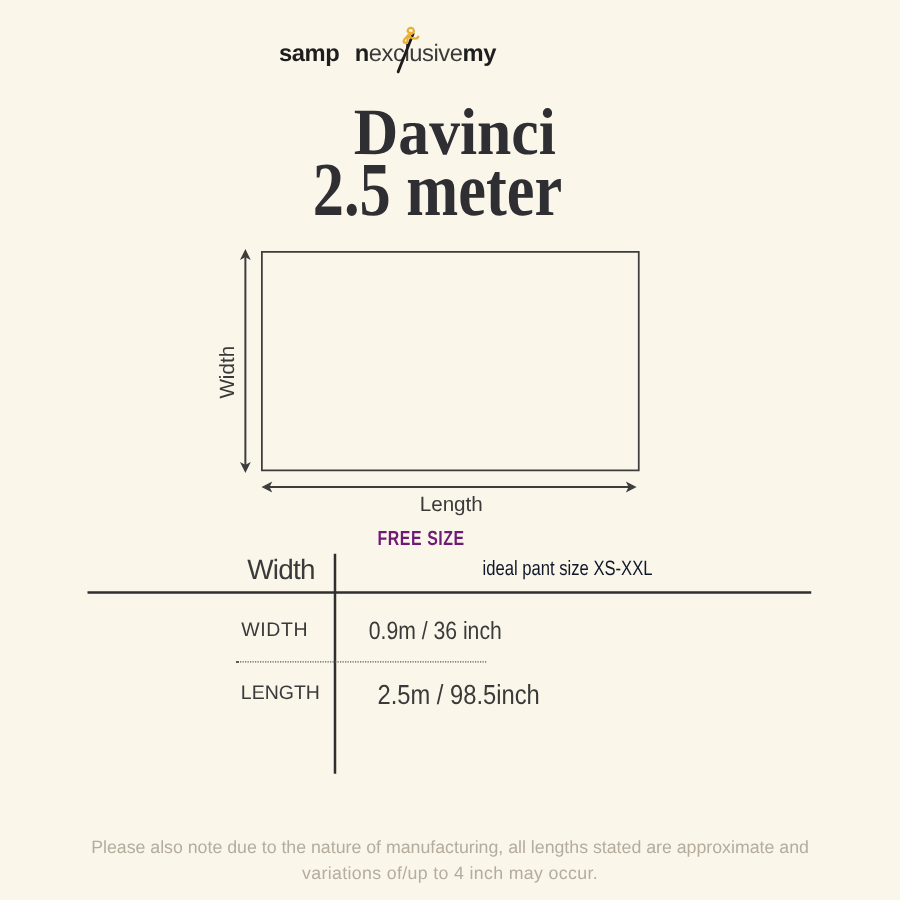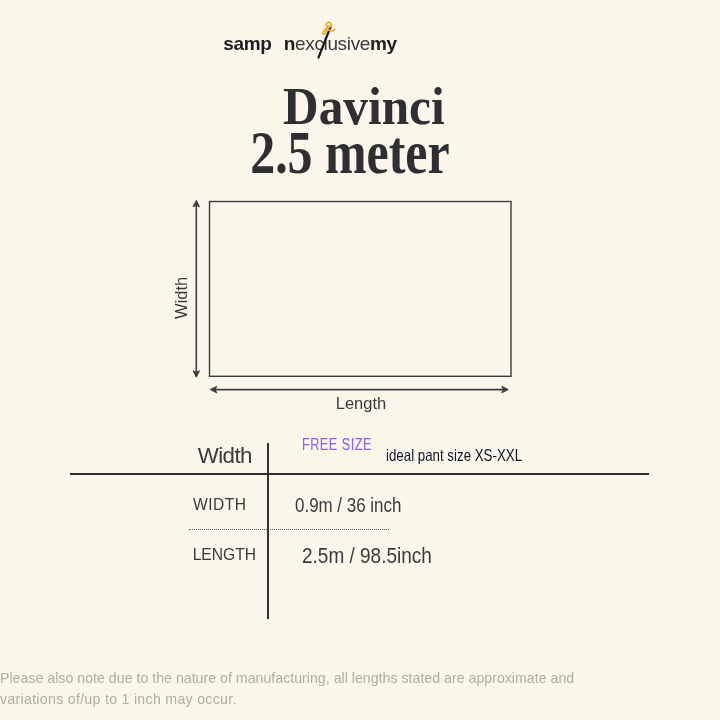--- a/index.html
+++ b/index.html
@@ -46,29 +46,29 @@
 
   <text x="201" y="224" text-anchor="middle" font-size="16.5" fill="#3a3a3a" style="font-family:'Liberation Sans',sans-serif;">Length</text>
 </svg>
 
 <div class="abs" id="sizelbl" style="left:197.8px;top:444.8px;font-size:22.3px;line-height:22.3px;letter-spacing:-0.6px;color:#3a3a3a;">Width</div>
 
 <div class="abs" style="left:266.5px;top:443px;width:2px;height:176px;background:#2f2f2f;"></div>
 
 <div class="abs" style="left:70px;top:472.8px;width:578.5px;height:2.2px;background:#2f2f2f;"></div>
 
-<div class="abs" style="left:302px;top:436px;font-size:16.3px;line-height:16.3px;letter-spacing:0.6px;color:#8b5cf6;"><span style="display:inline-block;transform:scaleX(0.78);transform-origin:left;">FREE SIZE</span></div>
+<div class="abs" style="left:302px;top:423px;font-size:16.3px;line-height:16.3px;letter-spacing:0.6px;color:#701a75;font-weight:bold;"><span style="display:inline-block;transform:scaleX(0.78);transform-origin:left;">FREE SIZE</span></div>
 
 <div class="abs" style="left:386px;top:447.2px;font-size:16.5px;line-height:16.5px;color:#0f172a;"><span style="display:inline-block;transform:scaleX(0.806);transform-origin:left;">ideal pant size XS-XXL</span></div>
 
 <div class="abs" style="left:193px;top:496.9px;font-size:15.6px;line-height:15.6px;letter-spacing:0.5px;color:#3a3a3a;">WIDTH</div>
 
 <div class="abs" style="left:295px;top:496.6px;font-size:20px;line-height:17.5px;color:#3a3a3a;"><span style="display:inline-block;transform:scaleX(0.847);transform-origin:left;">0.9m / 36 inch</span></div>
 
 <div class="abs" style="left:189px;top:529px;width:200px;height:0;border-top:1.6px dotted #5a5a5a;"></div>
 
 <div class="abs" style="left:192.7px;top:546.9px;font-size:15.6px;line-height:15.6px;letter-spacing:0.0px;color:#3a3a3a;">LENGTH</div>
 
 <div class="abs" style="left:302.3px;top:546.9px;font-size:22px;line-height:17.5px;color:#3a3a3a;"><span style="display:inline-block;transform:scaleX(0.863);transform-origin:left;">2.5m / 98.5inch</span></div>
 
-<div class="abs" id="footer" style="left:0;top:668px;width:720px;text-align:left;font-size:14.2px;line-height:21px;color:#b4ad9e;">
-  Please also note due to the nature of manufacturing, all lengths stated are approximate and<br><span style="letter-spacing:0.28px;">variations of/up to 1 inch may occur.</span>
+<div class="abs" id="footer" style="left:0;top:668px;width:720px;text-align:center;font-size:14.2px;line-height:21px;color:#b4ad9e;">
+  Please also note due to the nature of manufacturing, all lengths stated are approximate and<br><span style="letter-spacing:0.28px;">variations of/up to 4 inch may occur.</span>
 </div>
 
 </body></html>

